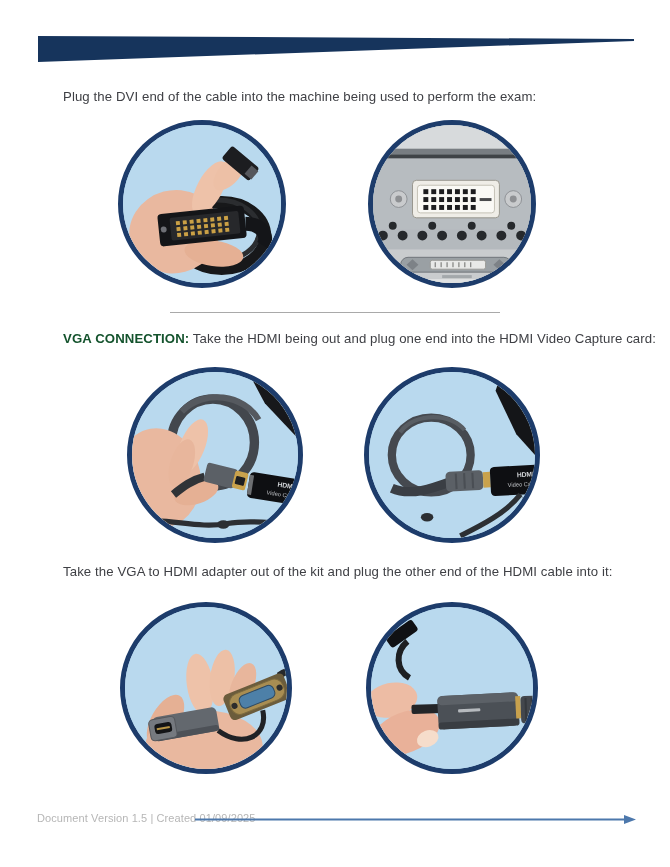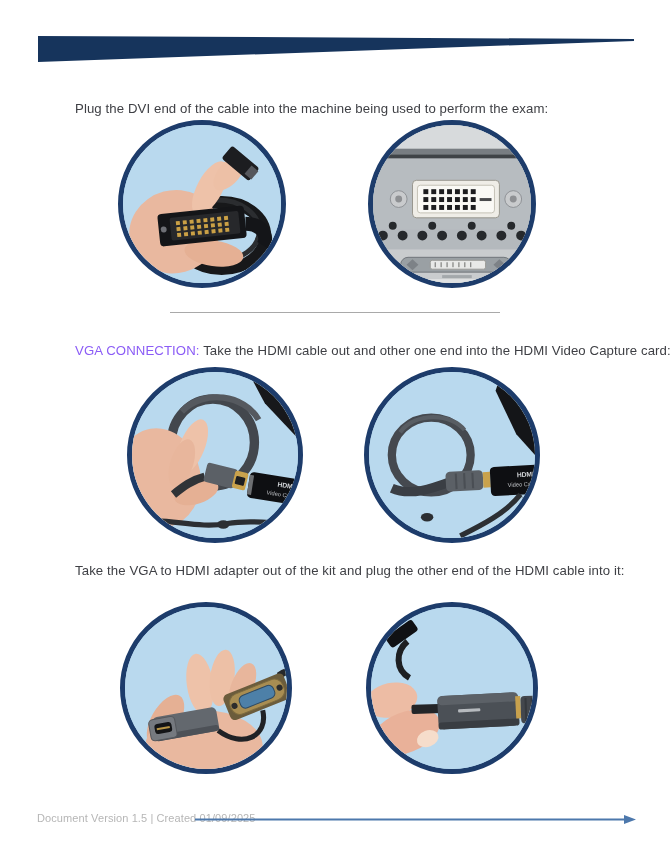--- a/index.html
+++ b/index.html
@@ -3,25 +3,25 @@
 <meta charset="utf-8">
 <style>
   html,body { margin:0; padding:0; background:#ffffff; }
   .page {
     position:relative; width:670px; height:867px; margin:0 auto;
     background:#ffffff; overflow:hidden;
     font-family:"Liberation Sans", sans-serif;
   }
   .banner { position:absolute; left:0; top:0; width:670px; height:70px; }
   .para {
-    position:absolute; left:63px; margin:12px;
+    position:absolute; left:63px; margin:0;
     font-size:13.2px; line-height:17px; color:#3f4045;
     white-space:nowrap; letter-spacing:0.1px;
   }
-  .para .bold { font-weight:normal; color:#8b5cf6; }
+  .para .bold { font-weight:bold; color:#14532d; }
   .photo-circle {
     position:absolute; box-sizing:border-box;
     border:5px solid #1d3c6b; border-radius:50%;
     overflow:hidden; background:#b9d9ee;
   }
   .photo-circle svg { display:block; width:100%; height:100%; }
   .divider { position:absolute; left:170px; top:312px; width:330px; height:1px; background:#a9a9a9; }
   .footer-text {
     position:absolute; left:37px; top:812px;
     font-size:11px; color:#b6b6b6; letter-spacing:0.1px;
@@ -165,21 +165,21 @@
         </g>
         <rect x="70" y="152" width="30" height="3" fill="#8b9094" opacity="0.6"></rect>
       </g>
       <rect y="156" width="160" height="4" fill="#dfe1e2"></rect>
     </svg>
   </div>
 
   <div class="divider"></div>
 
   <p class="para" style="top:330px">
-    <span class="bold">VGA CONNECTION:</span><span> Take the HDMI cable out and other one end into the HDMI Video Capture card:</span>
+    <span class="bold">VGA CONNECTION:</span><span> Take the HDMI being out and plug one end into the HDMI Video Capture card:</span>
   </p>
 
   <div class="photo-circle" style="left:127px; top:367px; width:176px; height:176px">
     <svg viewBox="0 0 160 160">
       <rect width="160" height="160" fill="#b9d9ee"></rect>
       <polygon points="112,0 160,0 160,64 128,30" fill="#17181b"></polygon>
       <g>
         <ellipse cx="78" cy="68" rx="40" ry="42" fill="none" stroke="#43474d" stroke-width="9"></ellipse>
         <path d="M48,38 C70,16 108,22 122,46" fill="none" stroke="#55595f" stroke-width="6"></path>
       </g>
@@ -230,21 +230,21 @@
         <text x="151" y="110" text-anchor="middle" font-size="5.5" fill="#c0c3c7" font-family="Liberation Sans, sans-serif">Video Capture</text>
       </g>
       <g stroke="#2c2f33" stroke-width="5" fill="none">
         <path d="M146,118 C132,136 108,148 88,158"></path>
         <path d="M150,120 C158,136 152,150 142,160"></path>
       </g>
       <ellipse cx="56" cy="140" rx="6" ry="4" fill="#2c2f33"></ellipse>
     </svg>
   </div>
 
-  <p class="para" style="top:550px">
+  <p class="para" style="top:563px">
     <span>Take the VGA to HDMI adapter out of the kit and plug the other end of the HDMI cable into it:</span>
   </p>
 
   <div class="photo-circle" style="left:120px; top:602px; width:172px; height:172px">
     <svg viewBox="0 0 160 160">
       <rect width="160" height="160" fill="#b9d9ee"></rect>
       <g>
         <ellipse cx="74" cy="76" rx="13" ry="30" fill="#eec2a9" transform="rotate(-8 74 76)"></ellipse>
         <ellipse cx="96" cy="70" rx="12" ry="28" fill="#edc0a6" transform="rotate(8 96 70)"></ellipse>
         <ellipse cx="116" cy="78" rx="11" ry="24" fill="#e8b69c" transform="rotate(22 116 78)"></ellipse>

